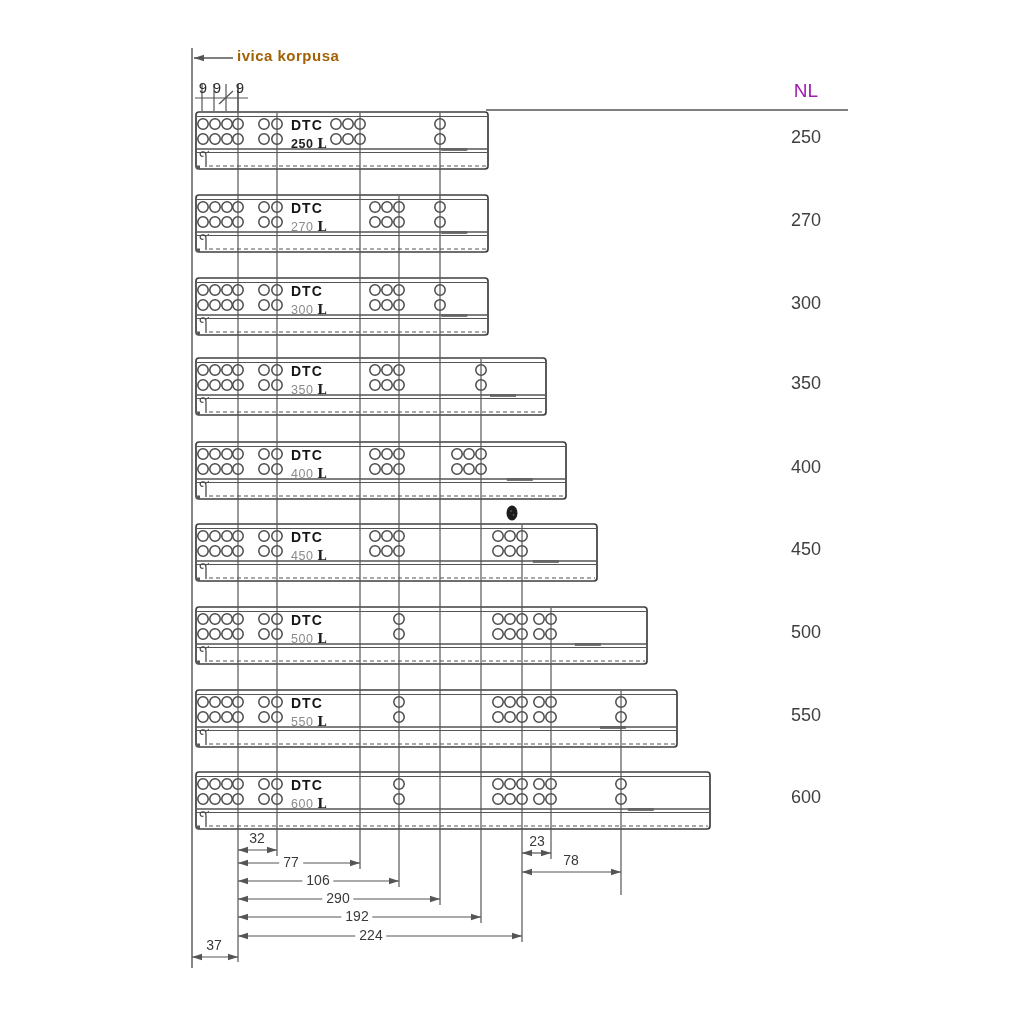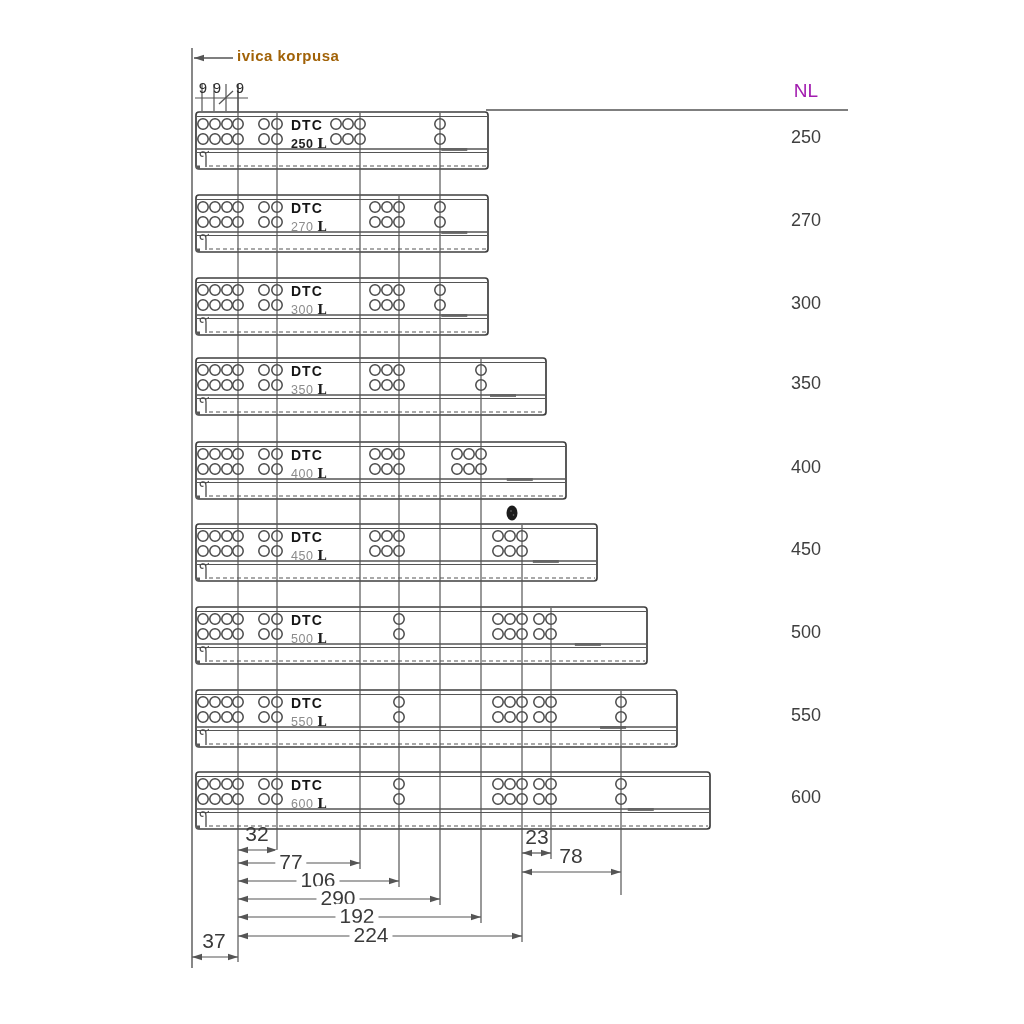--- a/index.html
+++ b/index.html
@@ -2,21 +2,21 @@
 <html><head>
 <meta charset="utf-8">
 <style>
   html,body{margin:0;padding:0;background:#fff;}
   .stage{position:relative;width:1024px;height:1024px;background:#fff;overflow:hidden;
          font-family:"Liberation Sans", sans-serif;}
   .lbl{position:absolute;white-space:nowrap;color:#3d3d3d;}
   .title-lbl{font-size:15px;color:#a16207;letter-spacing:.5px;font-weight:bold;}
   .nl-header{font-size:19px;color:#a21caf;transform:translateX(-50%);}
   .nl-value{font-size:18px;color:#3f3f3f;transform:translate(-50%,-50%);}
-  .dim-lbl{font-size:21px;color:#3a3a3a;transform:translate(-50%,-100%);}
+  .dim-lbl{font-size:14px;color:#3a3a3a;transform:translate(-50%,-100%);}
   .dim-lbl.inline{background:#fff;padding:0 4px;transform:translate(-50%,-55%);}
   .nine-lbl{font-size:15px;color:#2e2e2e;transform:translate(-50%,-50%);}
   .logo-lbl{font-size:14px;font-weight:800;color:#151515;letter-spacing:1px;}
   .size-lbl{font-size:12.5px;color:#8c8c8c;letter-spacing:.5px;}
   .size-lbl .suffix{font-family:"DejaVu Serif", serif;font-weight:700;color:#1d1d1d;font-size:13px;}
   .size-lbl.dark{color:#222;font-weight:700;}
   svg{position:absolute;left:0;top:0;}
 </style>
 </head>
 <body>

